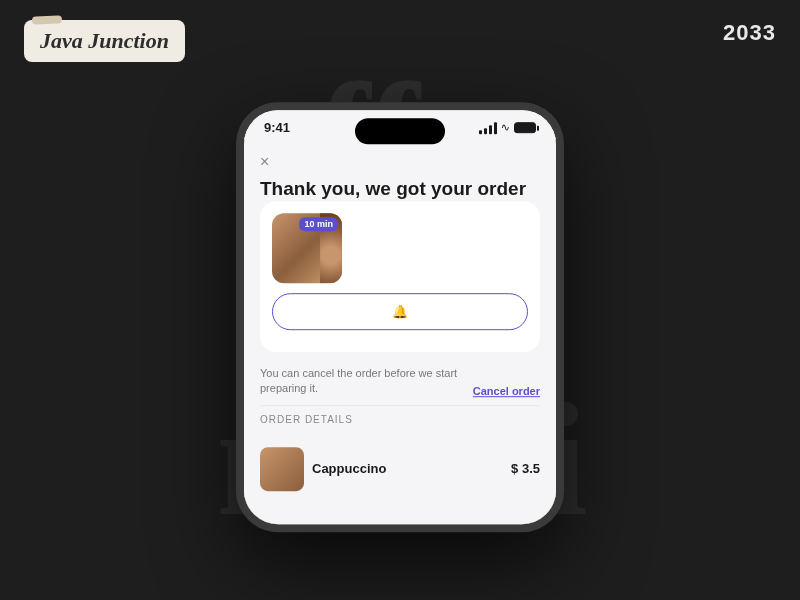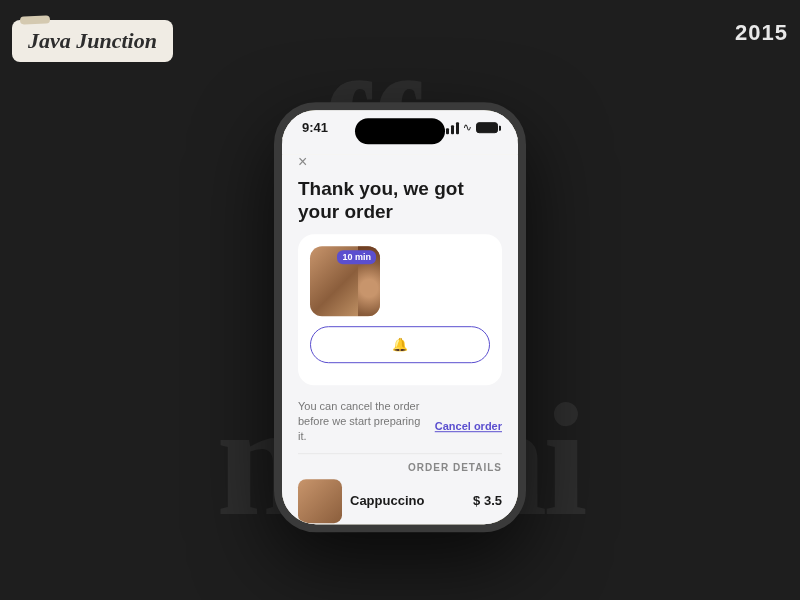--- a/index.html
+++ b/index.html
@@ -36,21 +36,21 @@
       user-select: none;
     }
 
     
     .header {
       position: absolute;
       top: 0; left: 0; right: 0;
       display: flex;
       justify-content: space-between;
       align-items: flex-start;
-      padding: 20px 12px;
+      padding: 20px 24px;
       z-index: 10;
     }
 
     .logo-badge {
       background: #f0ece4;
       border-radius: 8px;
       padding: 8px 16px;
       position: relative;
     }
     .logo-badge::before {
@@ -80,21 +80,21 @@
     
     .phone-wrapper {
       position: absolute;
       top: 50%;
       left: 50%;
       transform: translate(-50%, -46%);
       z-index: 20;
     }
 
     .phone {
-      width: 252px;
+      width: 328px;
       height: 430px;
       background: #fef9c3;
       border-radius: 42px;
       border: 8px solid #3a3a3a;
       box-shadow: 0 30px 80px rgba(0,0,0,0.7), inset 0 0 0 1px #555;
       position: relative;
       overflow: hidden;
     }
 
     
@@ -203,21 +203,20 @@
     
     .app-content {
       padding: 8px 16px;
       background: #f5f5f7;
     }
 
     .thank-you-text {
       font-size: 19px;
       font-weight: 800;
       color: #1a1a1a;
-      margin-bottom: 10px;
       line-height: 1.2;
     }
 
     
     .order-card {
       background: #ffffff;
       border-radius: 16px;
       padding: 12px;
       margin-bottom: 10px;
     }
@@ -331,21 +330,21 @@
       font-size: 13px;
       font-weight: 600;
       cursor: pointer;
       margin-bottom: 10px;
     }
 
     
     .cancel-section {
       display: flex;
       justify-content: space-between;
-      align-items: center;
+      align-items: flex-end;
       padding: 4px 0 8px;
       border-bottom: 1px solid #e8e8e8;
       margin-bottom: 8px;
     }
 
     .cancel-text {
       font-size: 11px;
       color: #777;
       flex: 1;
       line-height: 1.4;
@@ -358,26 +357,25 @@
       font-weight: 600;
       text-decoration: underline;
       white-space: nowrap;
       cursor: pointer;
       margin-top: 9px;
     }
 
     
     .order-details-label {
       font-size: 10px;
-      font-weight: 700;
+      font-weight: 400;
       color: #888;
       letter-spacing: 1px;
-      margin-bottom: 6px;
+      margin-bottom: 22px;
       text-transform: uppercase;
-      text-align: right;
     }
 
     .order-item-row {
       display: flex;
       align-items: center;
       gap: 8px;
     }
 
     .item-thumb {
       width: 44px;
@@ -406,21 +404,21 @@
 <div class="bg-text">
   <div class="bg-text-row">ffe</div>
   <div class="bg-text-row" style="color:#303030">Pic</div>
   <div class="bg-text-row">nb&nbsp;&nbsp;ni</div>
 </div>
 
 <div class="header">
   <div class="logo-badge">
     <span class="logo-text">Java Junction</span>
   </div>
-  <span class="year-text">2015</span>
+  <span class="year-text">2033</span>
 </div>
 
 <div class="phone-wrapper">
   <div class="phone">
 
     <div style="position:relative; height:44px; background:#f5f5f7;">
       <div class="phone-status-bar">
         <span class="status-time">9:41</span>
         <div class="status-icons">
           <div class="signal-bars">

